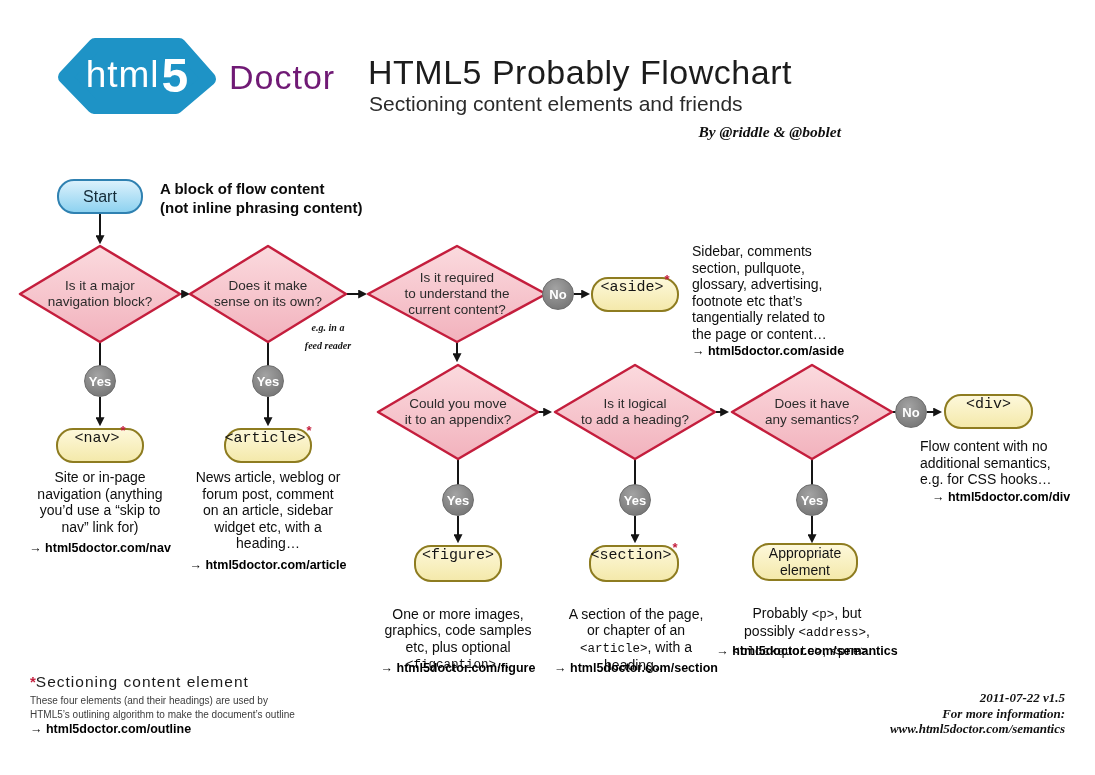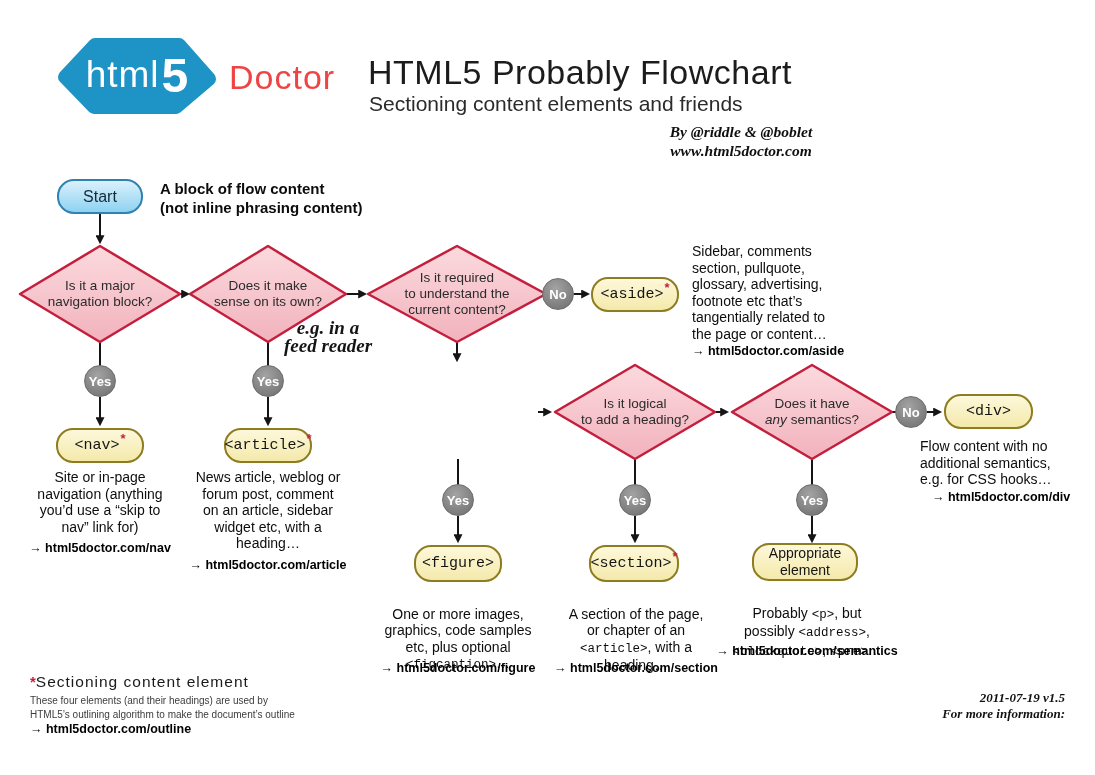--- a/index.html
+++ b/index.html
@@ -6,60 +6,60 @@
   #canvas{position:relative;width:1095px;height:775px;background:#ffffff;overflow:hidden;
           font-family:"Liberation Sans",sans-serif;color:#111;}
   .abs{position:absolute;}
   .pre{white-space:pre-line;}
 
   
   .logo-text{position:absolute;left:57px;top:33px;width:160px;height:84px;display:flex;
              align-items:center;justify-content:center;color:#fff;pointer-events:none;}
   .logo-text .lt1{font-size:37px;letter-spacing:1px;}
   .logo-text .lt2{font-size:48px;font-weight:bold;margin-left:2px;}
-  .brand{left:229px;top:58px;font-size:34px;color:#ef4444;letter-spacing:1px;}
+  .brand{left:229px;top:58px;font-size:34px;color:#701a75;letter-spacing:1px;}
   .title{left:368px;top:53px;font-size:34px;color:#1c1c1c;letter-spacing:.5px;}
   .subtitle{left:369px;top:92px;font-size:21px;color:#2b2b2b;}
-  .byline{left:641px;top:122px;width:200px;text-align:center;
+  .byline{left:641px;top:122px;width:200px;text-align:right;
           font-family:"Liberation Serif",serif;font-style:italic;font-weight:bold;
           font-size:15.5px;line-height:19px;color:#101010;}
 
   
   .startbox{left:57px;top:179px;width:86px;height:35px;border:2.5px solid #2f81b1;border-radius:17px;
             background:linear-gradient(#dbf1fc,#8ed2f0);display:flex;align-items:center;justify-content:center;
             font-size:16px;color:#142b38;box-sizing:border-box;}
   .flownote{left:160px;top:179px;font-size:15px;font-weight:bold;line-height:19px;color:#0c0c0c;}
 
   .diamond{position:absolute;}
   .diamond svg{display:block;}
   .dtext{position:absolute;left:0;top:0;width:100%;height:100%;display:flex;align-items:center;
          justify-content:center;text-align:center;font-size:13.5px;line-height:16px;color:#2b2b2b;}
-  .dtext .it{font-style:italic;}
+  .dtext .it{}
 
   .circle{position:absolute;width:32px;height:32px;border-radius:50%;
           background:radial-gradient(circle at 42% 32%,#a3a3a3,#787878 78%);
           border:1px solid #6d6d6d;box-sizing:border-box;display:flex;align-items:center;justify-content:center;
           color:#fff;font-weight:bold;font-size:13px;z-index:3;}
 
   .rbox{position:absolute;border:2px solid #8e7c20;border-radius:17px;
-        background:linear-gradient(#fdf8da,#f4e9ab);display:flex;align-items:center;justify-content:center;
+        background:linear-gradient(#fdf8da,#f4e9ab);display:flex;justify-content:center;
         font-family:"Liberation Mono",monospace;font-size:15px;color:#141414;box-sizing:border-box;z-index:2;}
   .rbox .ast,.ast{color:#c41e3d;font-weight:bold;}
   .rbox .ast{font-size:13px;position:relative;top:-7px;margin-left:1px;font-family:"Liberation Sans",sans-serif;}
   .rbox.sans{font-family:"Liberation Sans",sans-serif;font-size:14px;line-height:17px;text-align:center;}
 
   .desc{position:absolute;font-size:14px;line-height:16.5px;color:#0d0d0d;text-align:center;}
   .desc.left{text-align:left;}
   .desc .mono{font-family:"Liberation Mono",monospace;font-size:12.5px;}
   .flink{position:absolute;font-size:12.5px;font-weight:bold;color:#000;text-align:center;text-decoration:none;}
   .flink.left{text-align:left;}
 
   .feednote{left:277px;top:319px;width:102px;text-align:center;
             font-family:"Liberation Serif",serif;font-style:italic;font-weight:bold;
-            font-size:19px;line-height:18px;color:#141414;}
+            font-size:10px;line-height:18px;color:#141414;}
 
   
   .fn-head{left:30px;top:673px;font-size:15.5px;letter-spacing:1px;color:#1a1a1a;}
   .fn-head .ast{font-size:15px;letter-spacing:0;}
   .fn-body{left:30px;top:694px;font-size:10px;line-height:13.8px;color:#3c3c3c;}
   .fn-link{left:30px;top:722px;font-size:12.5px;font-weight:bold;color:#000;}
   .meta{left:815px;top:690px;width:250px;text-align:right;
         font-family:"Liberation Serif",serif;font-style:italic;font-weight:bold;
         font-size:13px;line-height:15.5px;color:#111;}
 
@@ -76,21 +76,20 @@
   </svg>
   <div class="logo-text">
     <span class="lt1">html</span>
       <span class="lt2">5</span>
   </div>
   <div class="abs brand">Doctor</div>
   <div class="abs title">HTML5 Probably Flowchart</div>
   <div class="abs subtitle">Sectioning content elements and friends</div>
   <div class="abs byline">
     <div>By @riddle &amp; @boblet</div>
-    <div>www.html5doctor.com</div>
   </div>
 
   <svg class="edges" width="1095" height="775" viewBox="0 0 1095 775">
     <defs>
       <marker id="arrow" viewBox="0 0 10 10" refX="2" refY="5" markerWidth="9" markerHeight="9" orient="auto" markerUnits="userSpaceOnUse">
         <path d="M0,0 L10,5 L0,10 Z" fill="#151515"></path>
       </marker>
       <linearGradient id="gradPink" x1="0" y1="0" x2="0" y2="1">
         <stop offset="0" stop-color="#fbdade"></stop>
         <stop offset="1" stop-color="#f2b2bd"></stop>
@@ -143,20 +142,27 @@
 
   <div class="diamond node" style="left:365px;top:243px;width:184px;height:102px;">
     <svg width="184" height="102">
         <polygon points="92,3 181,51 92,99 3,51" fill="url(#gradPink)" stroke="#c41e3d" stroke-width="2.5" stroke-linejoin="round"></polygon>
       </svg>
     <div class="dtext pre">Is it required
 to understand the
 current content?</div>
   </div>
 
+  <div class="diamond node" style="left:375px;top:362px;width:166px;height:100px;">
+    <svg width="166" height="100">
+        <polygon points="83,3 163,50 83,97 3,50" fill="url(#gradPink)" stroke="#c41e3d" stroke-width="2.5" stroke-linejoin="round"></polygon>
+      </svg>
+    <div class="dtext pre">Could you move
+it to an appendix?</div>
+  </div>
 
   <div class="diamond node" style="left:552px;top:362px;width:166px;height:100px;">
     <svg width="166" height="100">
         <polygon points="83,3 163,50 83,97 3,50" fill="url(#gradPink)" stroke="#c41e3d" stroke-width="2.5" stroke-linejoin="round"></polygon>
       </svg>
     <div class="dtext pre">Is it logical
 to add a heading?</div>
   </div>
 
   <div class="diamond node" style="left:729px;top:362px;width:166px;height:100px;">
@@ -271,17 +277,18 @@
   <div class="flink left" style="left:932px;top:490px;width:160px;">→ html5doctor.com/div</div>
 
   <div class="abs fn-head">
     <span class="ast">*</span><span>Sectioning content element</span>
   </div>
   <div class="abs fn-body pre">These four elements (and their headings) are used by
 HTML5’s outlining algorithm to make the document’s outline</div>
   <div class="abs fn-link">→ html5doctor.com/outline</div>
 
   <div class="abs meta">
-    <div>2011-07-19 v1.5</div>
+    <div>2011-07-22 v1.5</div>
     <div>For more information:</div>
+    <div>www.html5doctor.com/semantics</div>
   </div>
 
 </div>
 
 </body></html>

